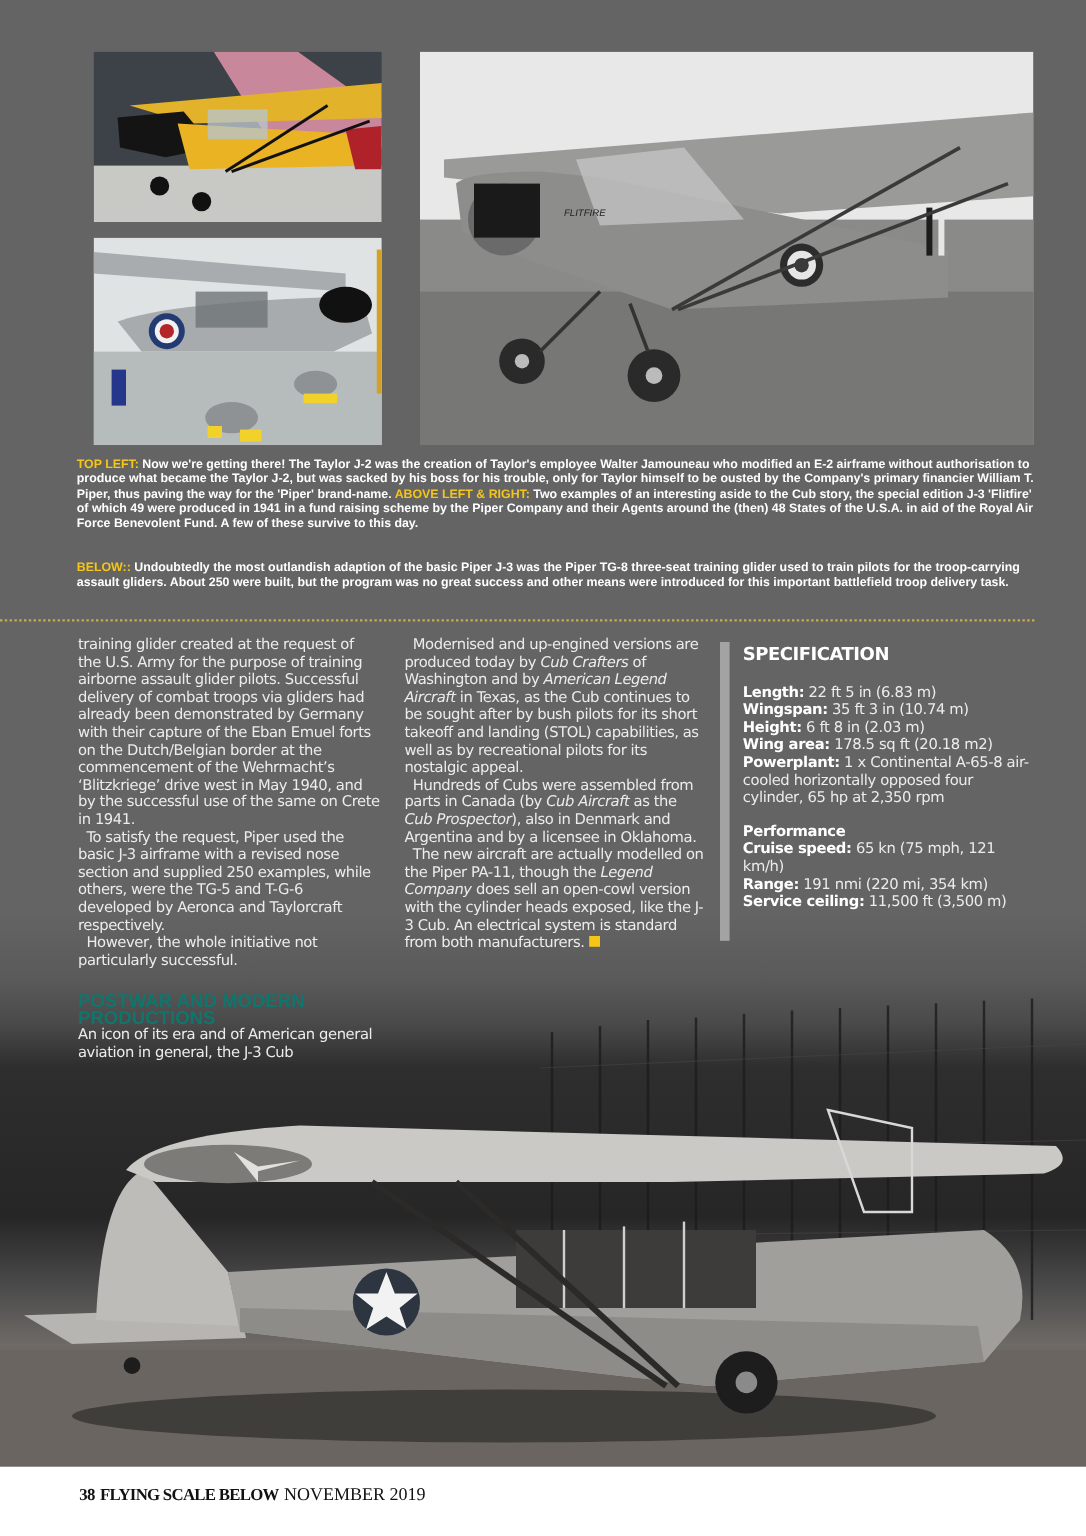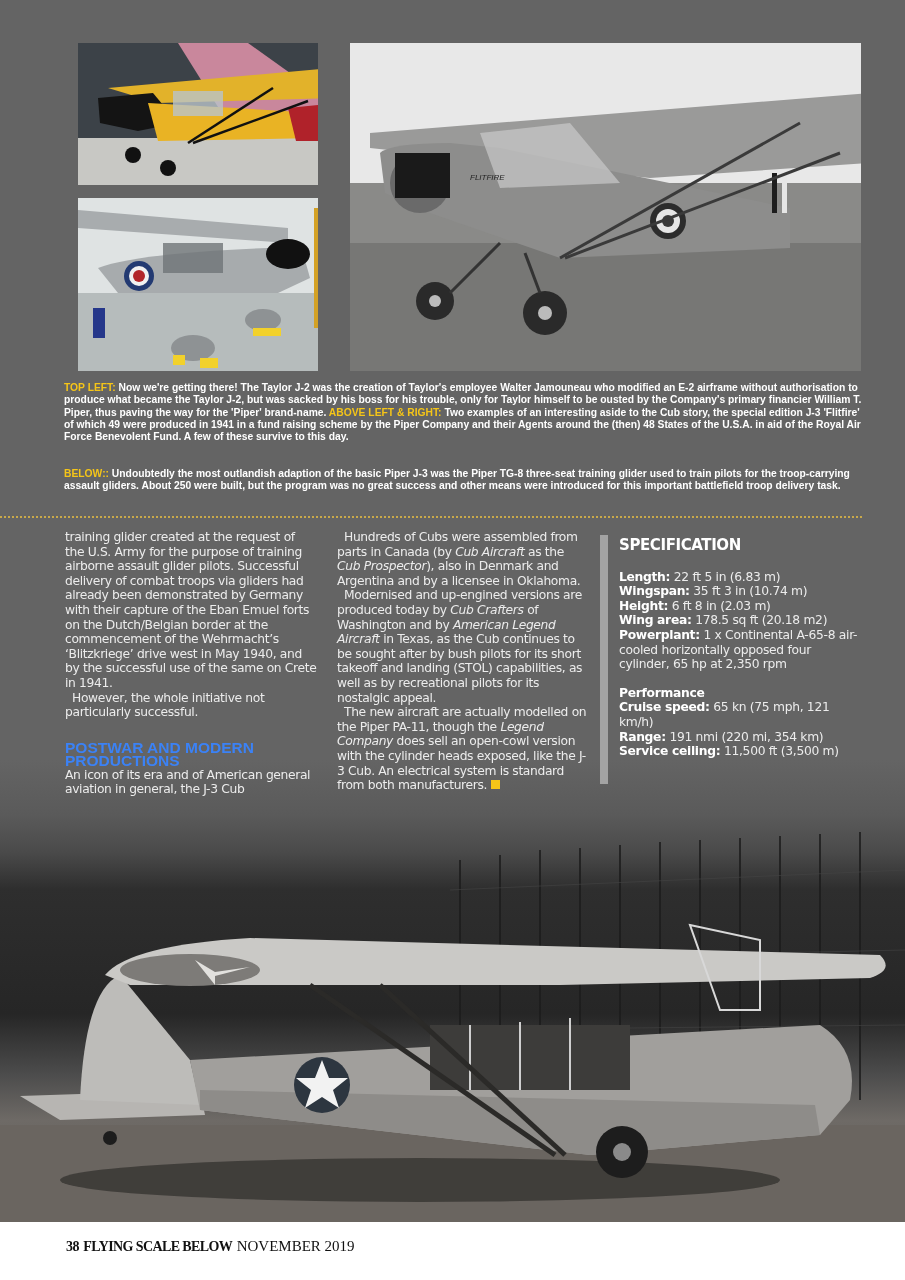--- a/index.html
+++ b/index.html
@@ -46,21 +46,21 @@
       font-family: "DejaVu Sans", sans-serif; font-size: 12.3px; line-height: 14.6px;
       color: #ececec; letter-spacing: -0.35px;
     }
     #col-1 { left: 65px; width: 252px; }
     #col-2 { left: 337px; width: 252px; }
     .col p { text-indent: 0; }
     .col p.indent { text-indent: 7px; }
     .col em { font-style: italic; }
     .section-heading {
       font-family: "Liberation Sans", sans-serif; font-weight: bold; font-size: 15.5px;
-      line-height: 13.5px; color: #3b82f6; margin-top: 21px; letter-spacing: 0;
+      line-height: 13.5px; color: #0f766e; margin-top: 21px; letter-spacing: 0;
     }
     .end-mark {
       display: inline-block; width: 9px; height: 9px; background: #f5c518;
       margin-left: 4px; vertical-align: 0px;
     }
 
     
     #spec-box {
       position: absolute; left: 600px; top: 535px; width: 260px; height: 249px;
       border-left: 8px solid #a3a3a3; padding-left: 11px;
@@ -224,28 +224,29 @@
 </div>
 
 <div class="caption" id="caption-below">
   <span class="lead">BELOW::</span><span> Undoubtedly the most outlandish adaption of the basic Piper J-3 was the Piper TG-8 three-seat training glider used to train pilots for the troop-carrying assault gliders.   About 250 were built, but the program was no great success and other means were introduced for this important battlefield troop delivery task.</span>
 </div>
 
 <div class="dotted-rule"></div>
 
 <div class="col" id="col-1">
   <p>training glider created at the request of the U.S. Army for the purpose of training airborne assault glider pilots. Successful delivery of combat troops via gliders had already been demonstrated by Germany with their capture of the Eban Emuel forts on the Dutch/Belgian border at the commencement of the Wehrmacht’s ‘Blitzkriege’ drive west in May 1940, and by the successful use of the same on Crete in 1941.</p>
+  <p class="indent">To satisfy the request, Piper used the basic J-3 airframe with a revised nose section and supplied 250 examples, while others, were the TG-5 and T-G-6 developed by Aeronca and Taylorcraft respectively.</p>
   <p class="indent">However, the whole initiative not particularly successful.</p>
   <h2 class="section-heading">POSTWAR AND MODERN PRODUCTIONS</h2>
   <p>An icon of its era and of American general aviation in general, the J-3 Cub</p>
 </div>
 
 <div class="col" id="col-2">
+  <p class="indent"><span>Modernised and up-engined versions are produced today by </span><em>Cub Crafters</em><span> of Washington and by </span><em>American Legend Aircraft</em><span> in Texas, as the Cub continues to be sought after by bush pilots for its short takeoff and landing (STOL) capabilities, as well as by recreational pilots for its nostalgic appeal.</span></p>
   <p class="indent"><span>Hundreds of Cubs were assembled from parts in Canada (by </span><em>Cub Aircraft</em><span> as the </span><em>Cub Prospector</em><span>), also in Denmark and Argentina and by a licensee in Oklahoma.</span></p>
-  <p class="indent"><span>Modernised and up-engined versions are produced today by </span><em>Cub Crafters</em><span> of Washington and by </span><em>American Legend Aircraft</em><span> in Texas, as the Cub continues to be sought after by bush pilots for its short takeoff and landing (STOL) capabilities, as well as by recreational pilots for its nostalgic appeal.</span></p>
   <p class="indent"><span>The new aircraft are actually modelled on the Piper PA-11, though the </span><em>Legend Company</em><span> does sell an open-cowl version with the cylinder heads exposed, like the J-3 Cub. An electrical system is standard from both manufacturers.</span><span class="end-mark"></span></p>
 </div>
 
 <div id="spec-box">
   <div id="spec-title">SPECIFICATION</div>
   <div class="spec-row"><b>Length:</b><span> 22 ft 5 in (6.83 m)</span></div>
   <div class="spec-row"><b>Wingspan:</b><span> 35 ft 3 in (10.74 m)</span></div>
   <div class="spec-row"><b>Height:</b><span> 6 ft 8 in (2.03 m)</span></div>
   <div class="spec-row"><b>Wing area:</b><span> 178.5 sq ft (20.18 m2)</span></div>
   <div class="spec-row"><b>Powerplant:</b><span> 1 x Continental A-65-8 air-cooled horizontally opposed four cylinder, 65 hp at 2,350 rpm</span></div>

